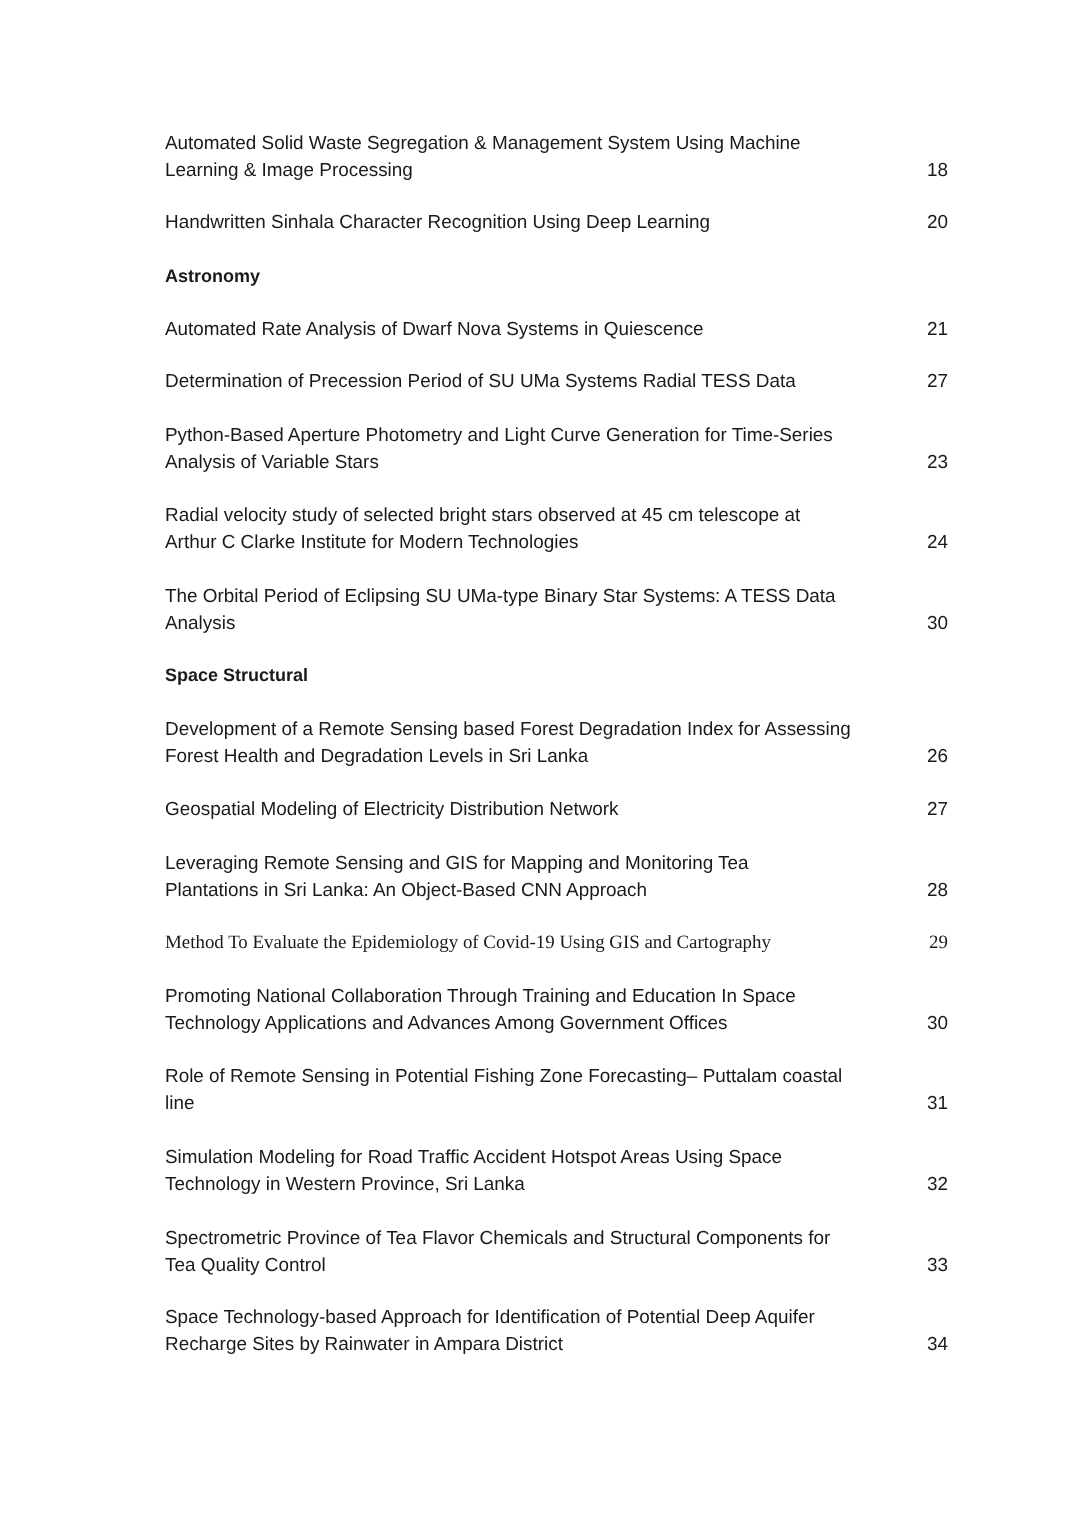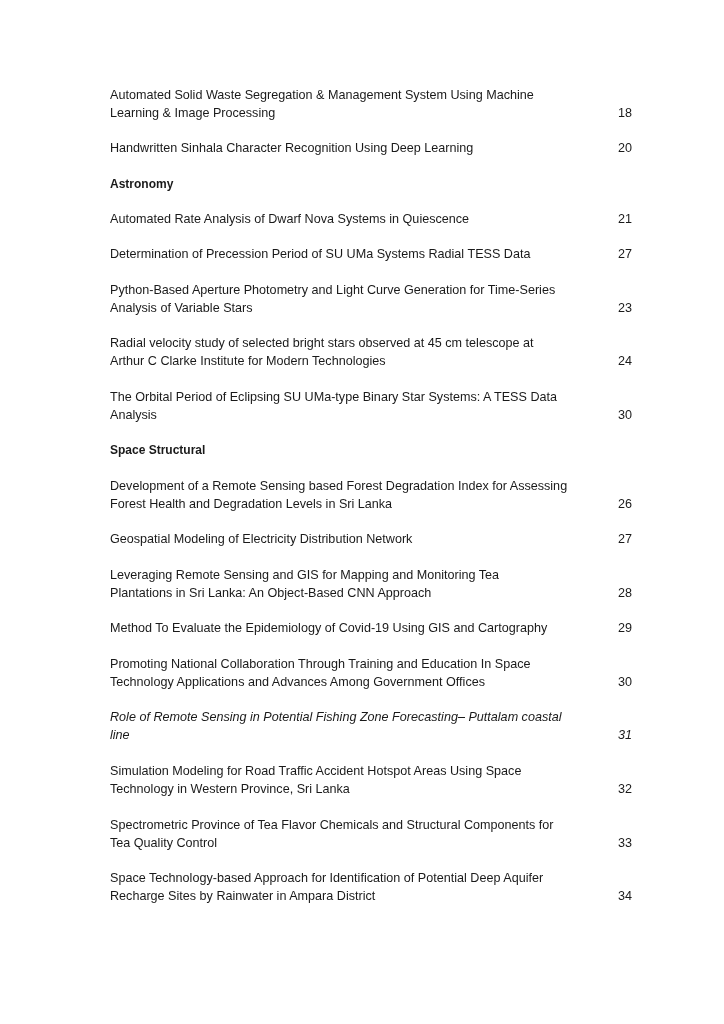--- a/index.html
+++ b/index.html
@@ -99,30 +99,30 @@
   </div>
   <div class="entry" style="top:531px;">
     <span class="title">Geospatial Modeling of Electricity Distribution Network</span>
     <span class="pg">27</span>
   </div>
   <div class="entry" style="top:567px;">
     <span class="title">Leveraging Remote Sensing and GIS for Mapping and Monitoring Tea
 Plantations in Sri Lanka: An Object-Based CNN Approach</span>
     <span class="pg">28</span>
   </div>
-  <div class="entry" style="top:620px;">
+  <div class="entry" style="top:620px;font-family:Liberation Serif, serif;">
     <span class="title">Method To Evaluate the Epidemiology of Covid-19 Using GIS and Cartography</span>
     <span class="pg">29</span>
   </div>
   <div class="entry" style="top:656px;">
     <span class="title">Promoting National Collaboration Through Training and Education In Space
 Technology Applications and Advances Among Government Offices</span>
     <span class="pg">30</span>
   </div>
-  <div class="entry" style="top:709px;font-style:italic;">
+  <div class="entry" style="top:709px;">
     <span class="title">Role of Remote Sensing in Potential Fishing Zone Forecasting– Puttalam coastal
 line</span>
     <span class="pg">31</span>
   </div>
   <div class="entry" style="top:763px;">
     <span class="title">Simulation Modeling for Road Traffic Accident Hotspot Areas Using Space
 Technology in Western Province, Sri Lanka</span>
     <span class="pg">32</span>
   </div>
   <div class="entry" style="top:817px;">

